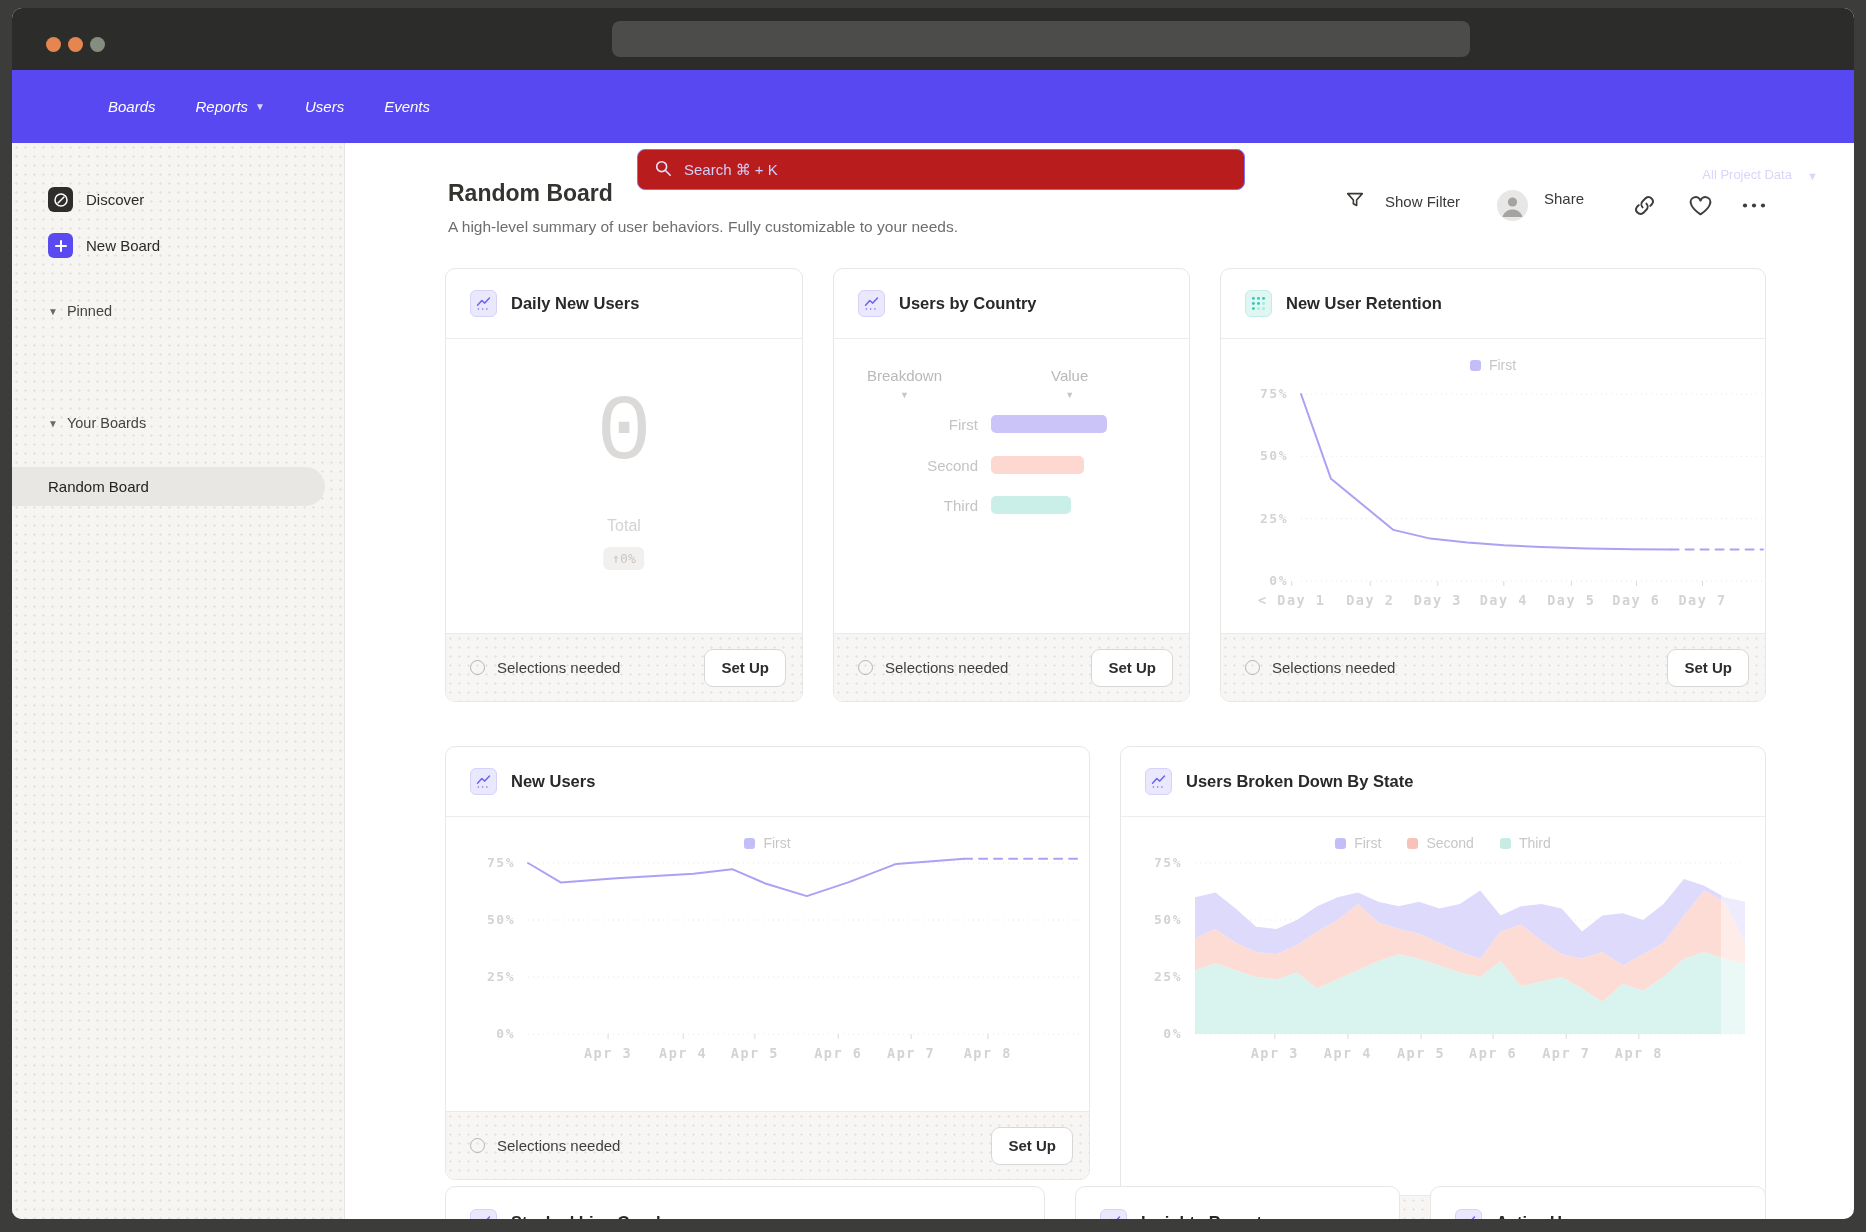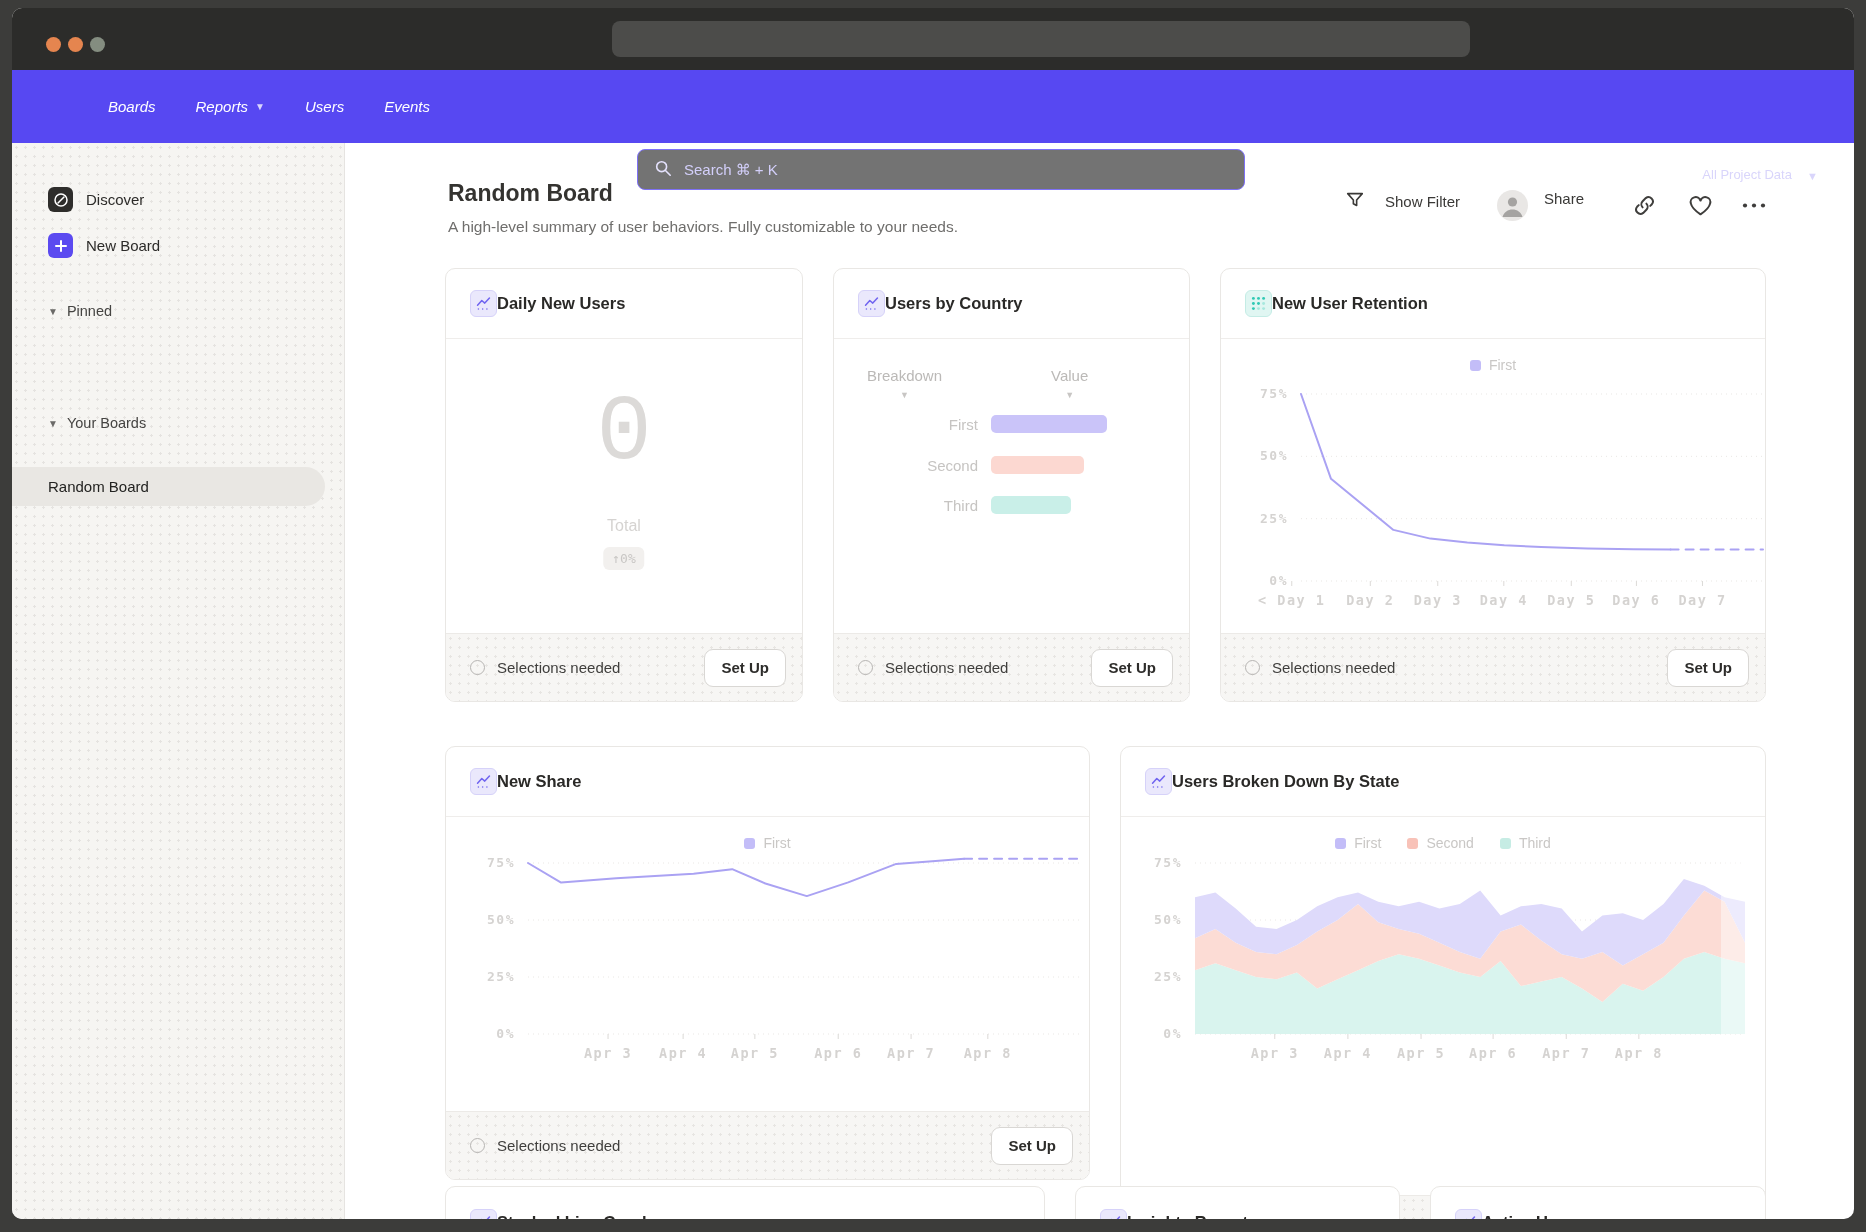--- a/index.html
+++ b/index.html
@@ -15,21 +15,21 @@
   .t2 { left:56px; background:#e5854f; }
   .t3 { left:78px; background:#848d80; }
   .addressbar { position:absolute; left:600px; top:13px; width:858px; height:36px; background:#4c4c4a; border-radius:8px; }
 
   
   .navbar { position:absolute; left:0; top:62px; width:100%; height:73px; background:#5748f2; }
   .brand { position:absolute; left:34px; top:85px; width:30px; height:30px; }
   .nav-menu { position:absolute; left:96px; top:0; height:73px; display:flex; align-items:center; gap:40px; }
   .nav-item { color:#ffffff; font-size:15px; font-weight:500; display:flex; align-items:center; gap:7px; cursor:pointer;font-style:italic; }
   .nav-item .chev { font-size:10px; color:#d9d5fc; }
-  .searchbox { position:absolute; left:625px; top:79px; width:608px; height:41px; background:#737373; border:1px solid #7e71f6; border-radius:8px; display:flex; align-items:center; padding-left:16px; gap:12px; }
+  .searchbox { position:absolute; left:625px; top:79px; width:608px; height:41px; background:#b91c1c; border:1px solid #7e71f6; border-radius:8px; display:flex; align-items:center; padding-left:16px; gap:12px; }
   .searchbox .ph { color:#d3cffa; font-size:15px; }
   .nav-icon { position:absolute; top:86px; width:26px; height:26px; }
   .org { position:absolute; right:60px; top:76px; text-align:left; color:#fff; }
   .org .name { font-size:15px; font-weight:700; line-height:20px; }
   .org .scope { font-size:13px; color:#d9d5fb; line-height:17px; }
   .org-chev { position:absolute; right:36px; top:100px; color:#d9d5fb; font-size:11px; }
 
   
   .sidebar { position:absolute; left:0; top:135px; width:333px; height:1076px; background:#f6f5f2; border-right:1px solid #e6e4e1;
              background-image:radial-gradient(#e5e3e0 1px, transparent 1.2px); background-size:9px 9px; }
@@ -44,21 +44,21 @@
 
   
   .board-title { position:absolute; left:436px; top:172px; font-size:23px; font-weight:700; color:#343330; }
   .board-sub { position:absolute; left:436px; top:210px; font-size:15.5px; color:#6f6e6c; }
   .hdr-act { position:absolute; top:182px; display:flex; align-items:center; gap:20px; color:#3a3937; font-size:15px; font-weight:500; cursor:pointer; }
   .avatar { position:absolute; left:1485px; top:182px; width:31px; height:31px; border-radius:50%; background:#e9e7e5; overflow:hidden; cursor:pointer; }
   .icon-btn { position:absolute; top:185px; width:26px; height:26px; cursor:pointer; }
 
   
   .card { position:absolute; background:#fff; border:1px solid #e9e7e4; border-radius:10px; overflow:hidden; }
-  .card-head { position:absolute; left:0; top:0; width:100%; height:70px; border-bottom:1px solid #efedeb; display:flex; align-items:center; padding-left:24px; }
+  .card-head { position:absolute; left:0; top:0; width:100%; height:70px; border-bottom:1px solid #efedeb; display:flex; align-items:center; padding-left:24px; gap:14px; }
   .card-head.noline { border-bottom:none; }
   .card-ic { width:27px; height:27px; border-radius:6px; display:flex; align-items:center; justify-content:center; flex:0 0 27px; }
   .ci-purple { background:#eae8fc; border:1px solid #d6d2f9; }
   .ci-teal { background:#e0f6f2; border:1px solid #c4ece5; }
   .card-title { font-size:16.5px; font-weight:700; color:#2a2927; }
   .card-footer { position:absolute; left:0; bottom:0; width:100%; height:68px; background:#f7f6f4; border-top:1px solid #eceae7;
                  background-image:radial-gradient(#e7e5e2 1px, transparent 1.2px); background-size:9px 9px;
                  display:flex; align-items:center; padding:0 16px 0 24px; gap:12px; }
   .radio { width:15px; height:15px; border-radius:50%; border:1.5px solid #b6b4b2; background:transparent; flex:0 0 15px; }
   .foot-status { font-size:15px; color:#3f3e3c; flex:1; }
@@ -364,21 +364,21 @@
   <div class="card" style="left:433px;top:738px;width:645px;height:434px">
     <div class="card-head">
       <span class="card-ic ci-purple">
         <svg width="17" height="17" viewBox="0 0 20 20" fill="none" stroke="#7165f0" stroke-width="1.8" stroke-linecap="round" stroke-linejoin="round">
           <path d="M3 12 L8 6.5 L11.5 9.5 L17 3.5"></path>
           <circle cx="4" cy="16.5" r="0.9" fill="#7165f0" stroke="none"></circle>
             <circle cx="9" cy="16.5" r="0.9" fill="#7165f0" stroke="none"></circle>
             <circle cx="14" cy="16.5" r="0.9" fill="#7165f0" stroke="none"></circle>
         </svg>
       </span>
-      <span class="card-title">New Share</span>
+      <span class="card-title">New Users</span>
     </div>
     <div class="chart-legend" style="top:88px" id="legend-new_users">
         <span class="leg-item">
           <span class="leg-sw" style="background: rgb(195, 189, 248);"></span>
           <span>First</span>
         </span>
       </div>
     <div class="chart-host" id="chart-new_users"><svg width="645" height="434" viewBox="0 0 645 434">
           <line x1="70" y1="116" x2="622" y2="116" stroke="#e9e7e4" stroke-width="1" stroke-dasharray="1 4"></line>
           <text x="57" y="120" text-anchor="end" font-size="13" fill="#d5d3d1" class="tick-text">75%</text>

